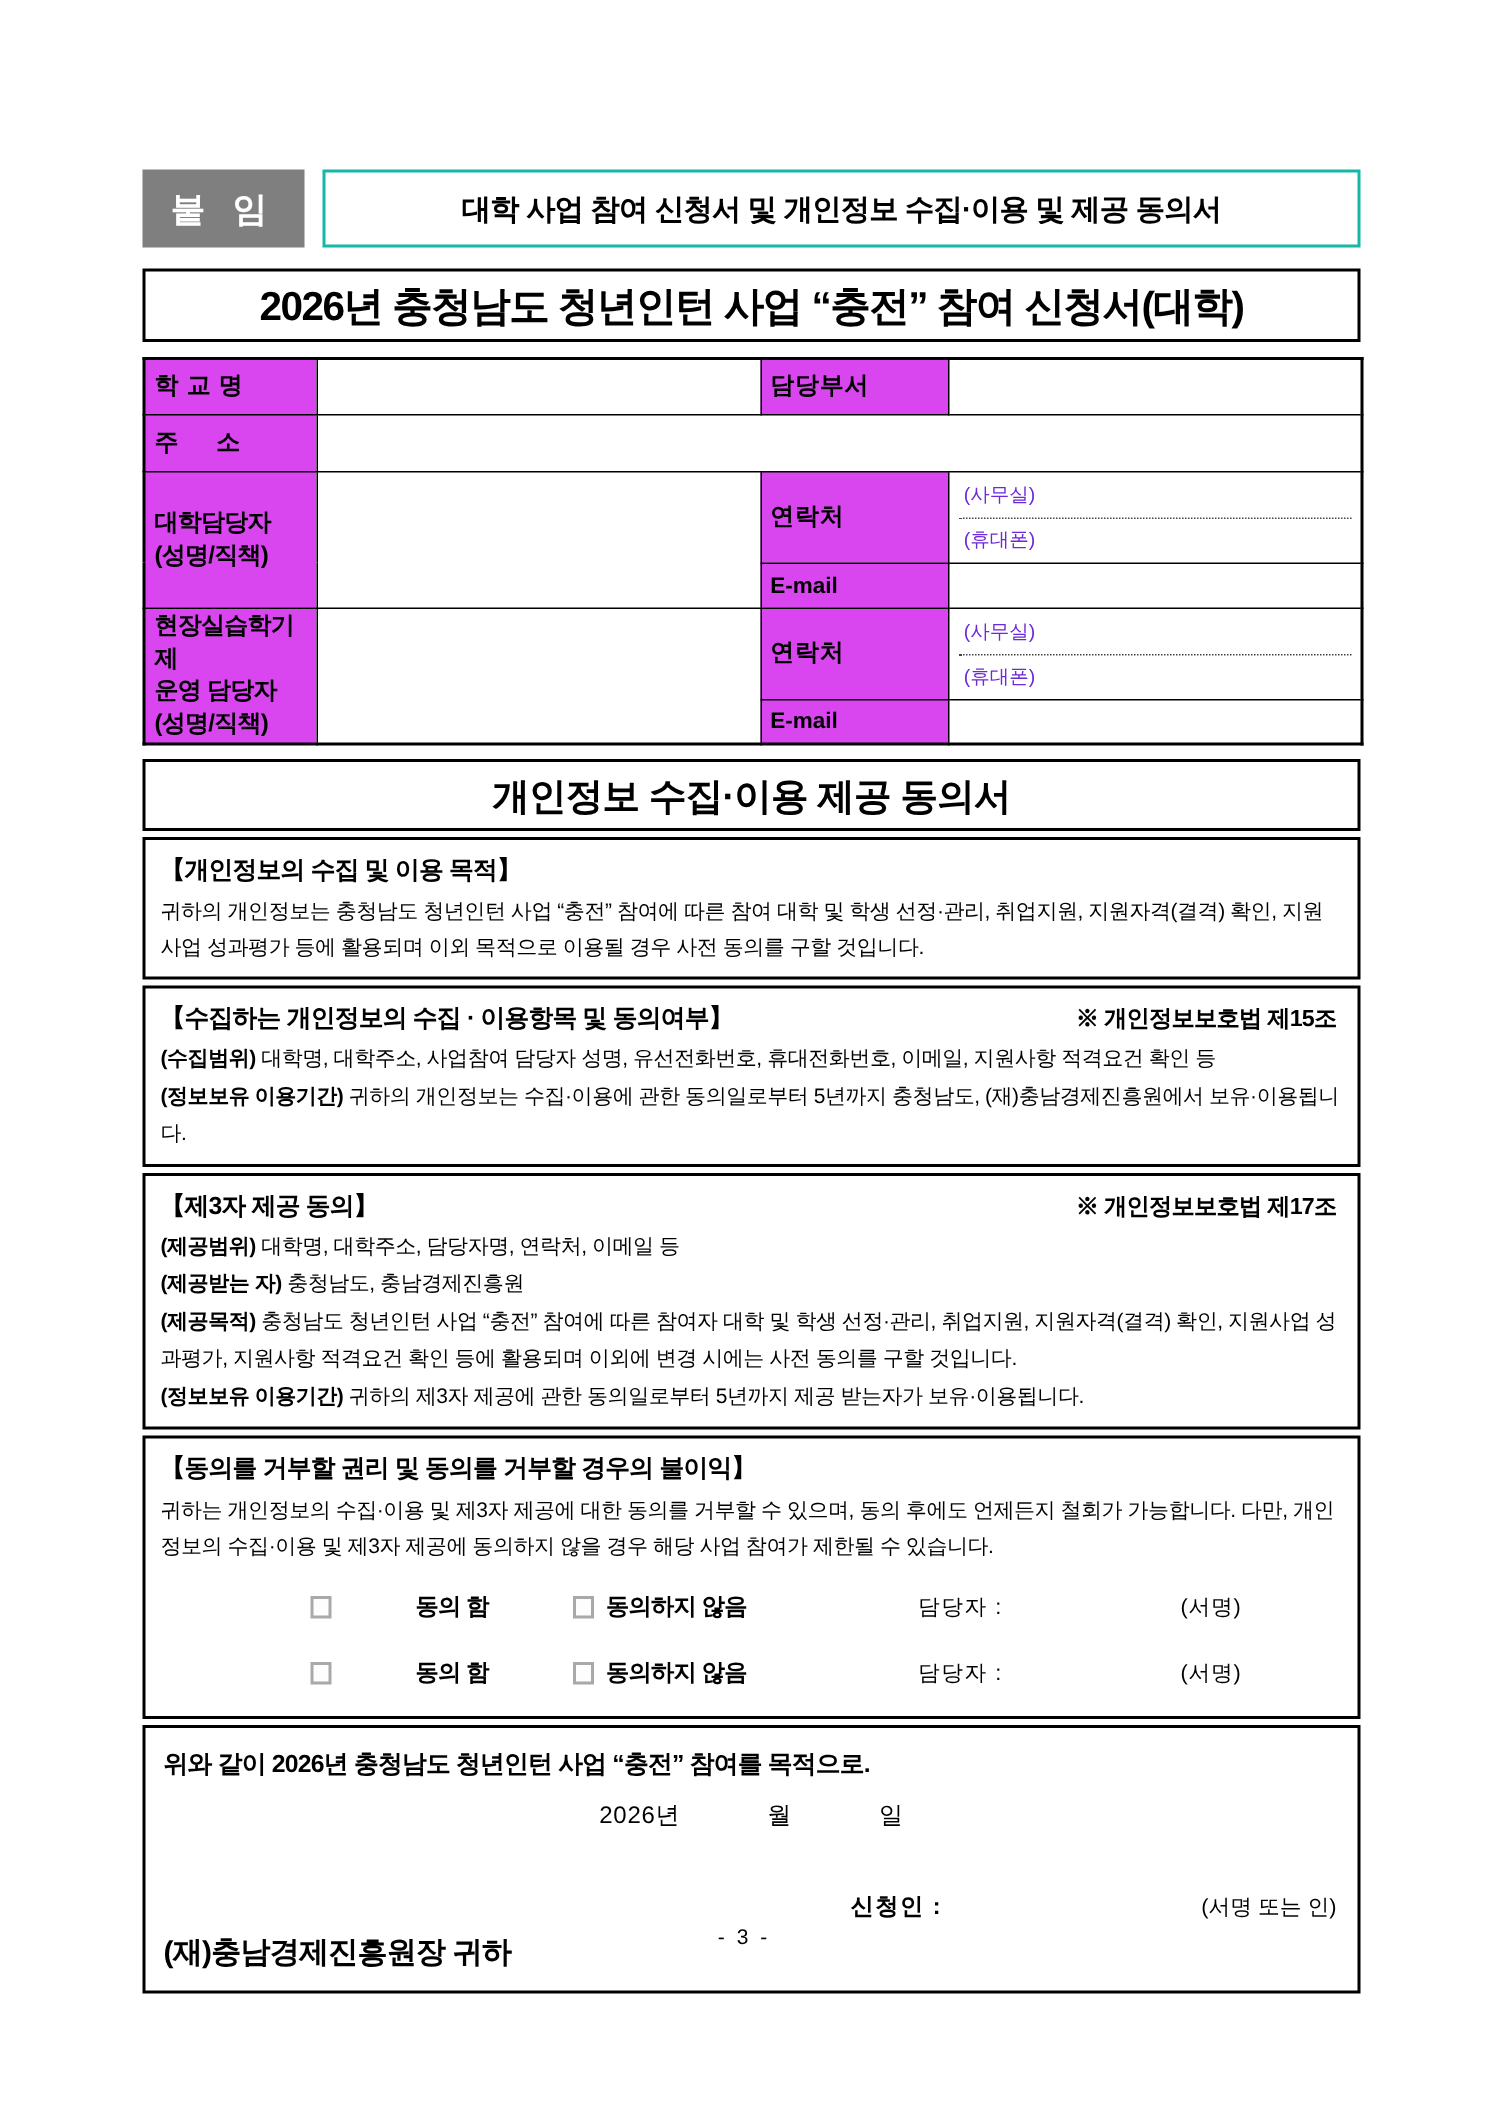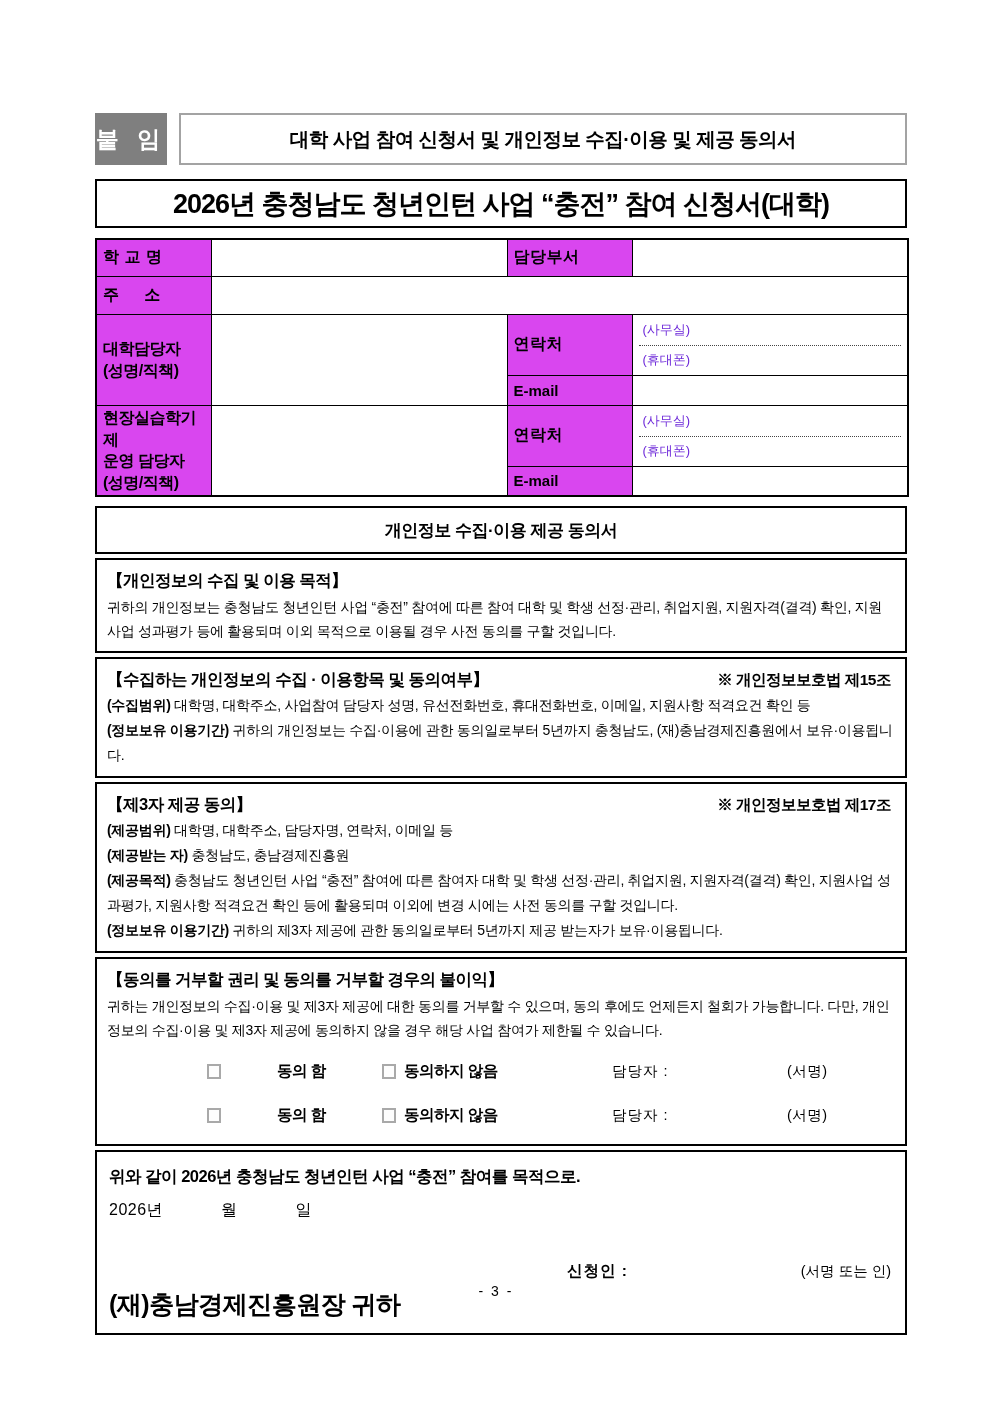--- a/index.html
+++ b/index.html
@@ -11,27 +11,27 @@
     color: #000;
     position: relative;
   }
   .page {
     position: absolute; left: 95px; top: 113px; width: 812px;
   }
 
   
   .attach-row { display: flex; align-items: stretch; height: 52px; }
   .tag-box {
-    width: 72px; background: #7f7f7f; color: #fff;
+    width: 108px; background: #7f7f7f; color: #fff;
     font-weight: bold; font-size: 23px; letter-spacing: 6px;
     display: flex; align-items: center; justify-content: center;
     margin-right: 12px;
   }
   .attach-title {
-    flex: 1; border: 2px solid #a3a3a3;
+    flex: 1; border: 2px solid #14b8a6;
     display: flex; align-items: center; justify-content: center;
     font-weight: bold; font-size: 19.5px; letter-spacing: -0.5px;
   }
 
   
   .form-title {
     margin-top: 14px; border: 2.5px solid #000;
     height: 49px; display: flex; align-items: center; justify-content: center;
     font-weight: bold; font-size: 27px; letter-spacing: -1px;
   }
@@ -58,21 +58,21 @@
     font-size: 13px; padding: 0 4px; color: #6d28d9;
   }
   .contact-line.bottom { border-top: 1px dotted #444; }
   .contact-fill { flex: 1; height: 100%; }
   td.email-lbl { font-weight: bold; font-size: 15px; letter-spacing: 0; }
 
   
   .consent-banner {
     margin-top: 9px; border: 2.5px solid #000; height: 48px;
     display: flex; align-items: center; justify-content: center;
-    font-weight: bold; font-size: 17px; letter-spacing: -0.5px;
+    font-weight: bold; font-size: 25px; letter-spacing: -0.5px;
   }
 
   
   .sect { border: 2px solid #000; margin-top: 4px; padding: 7px 10px 8px 10px; }
   .sect-head {
     font-weight: bold; font-size: 16.5px; letter-spacing: -0.5px;
     display: flex; justify-content: space-between; align-items: baseline;
     line-height: 26px;
   }
   .sect-note { font-weight: bold; font-size: 15.5px; padding-right: 4px; white-space: nowrap; }
@@ -88,26 +88,26 @@
     width: 14px; height: 15px; border: 2px solid #a9a9a9; background: #fdfdfd;
     display: inline-block; margin-right: 8px; flex: none;
   }
   .cblabel { font-weight: bold; font-size: 15.5px; letter-spacing: -0.5px; }
   .mgr { width: 175px; font-size: 14.5px; letter-spacing: 1px; }
   .sig { font-size: 14.5px; letter-spacing: 0.5px; }
 
   
   .final-box { border: 2px solid #000; margin-top: 4px; padding: 10px 12px 12px 12px; }
   .decl { font-weight: bold; font-size: 16.5px; letter-spacing: -0.5px; line-height: 28px; }
-  .date-row { display: flex; gap: 58px; margin-top: 10px;
+  .date-row { display: flex; justify-content: center; gap: 58px; margin-top: 10px;
               font-size: 16px; letter-spacing: 0.5px; }
   .applicant-row { display: flex; align-items: baseline; margin-top: 40px; padding-left: 458px; }
   .applicant-lbl { font-weight: bold; font-size: 15.5px; letter-spacing: 1px; }
   .applicant-sig { margin-left: auto; font-size: 14.5px; padding-right: 2px; }
-  .recipient { font-weight: bold; font-size: 25px; margin-top: 6px; letter-spacing: -0.5px; }
+  .recipient { font-weight: bold; font-size: 20px; margin-top: 6px; letter-spacing: -0.5px; }
 
   
   .pagenum {
     position: absolute; left: 0; width: 992px; top: 1283px;
     text-align: center; font-size: 14px; letter-spacing: 2px;
   }
 </style>
 </head>
 <body>
 

